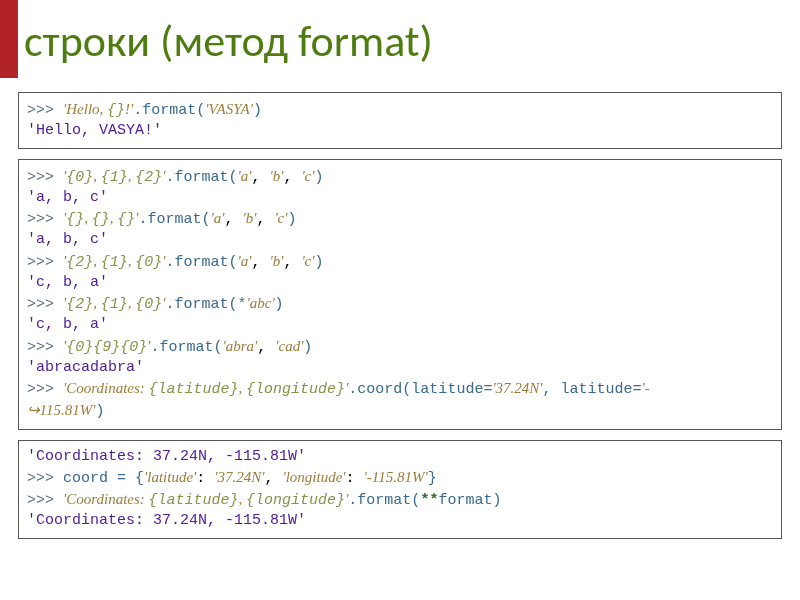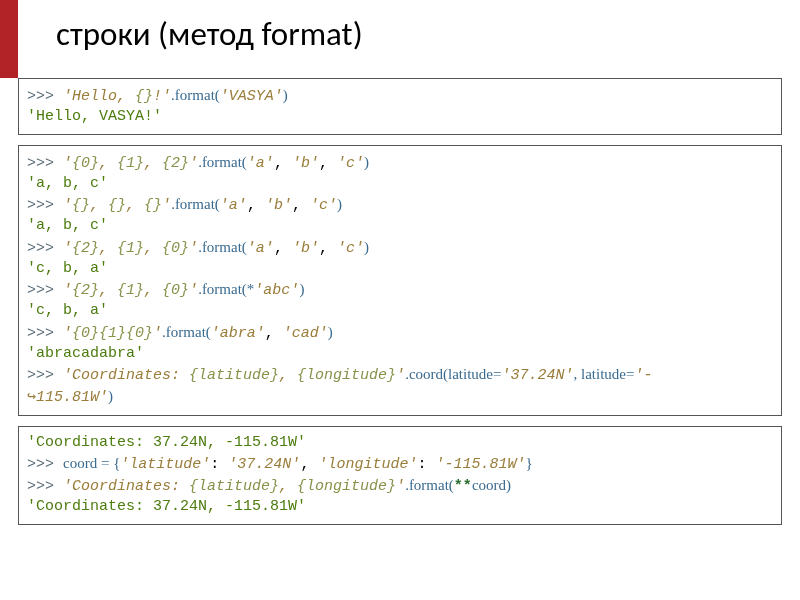--- a/index.html
+++ b/index.html
@@ -14,58 +14,58 @@
   .accent-bar {
     position: absolute;
     left: 0;
     top: 0;
     width: 18px;
     height: 78px;
     background: #b22328;
   }
   .title {
     font-family: Calibri, Arial, sans-serif;
-    font-size: 33px;
-    color: #000000;
-    margin: 14px 0 24px 56px;
+    font-size: 44px;
+    color: #4d7c0f;
+    margin: 14px 0 24px 24px;
   }
   .code-box {
     border: 1px solid #555;
     margin: 10px 18px 8px 18px;
     padding: 6px 8px;
     font-size: 15px;
     line-height: 1.35;
     white-space: pre;
     overflow: hidden;
   }
   .prompt { color: #5b6d78; }
-  .str { color: #9a7d3a; font-style: italic; }
+  .str { color: #9a7d3a; font-style: italic; font-family: Liberation Serif, serif; }
   .tmpl { color: #8a914a; font-style: italic; }
-  .func { color: #396a8f; font-family: Liberation Serif, serif; }
+  .func { color: #396a8f; }
   .kw { color: #2a6e2f; font-weight: bold; }
-  .out { color: #4d7c0f; }
+  .out { color: #4c1d95; }
 </style>
 </head>
 <body>
 
 <div class="accent-bar"></div>
 <div class="title">строки (метод format)</div>
 
 <div class="code-box"><span class="prompt">&gt;&gt;&gt; </span><span class="str">'Hello, </span><span class="tmpl">{}</span><span class="str">!'</span><span class="func">.format(</span><span class="str">'VASYA'</span><span class="func">)</span>
 <span class="out">'Hello, VASYA!'</span></div>
 
 <div class="code-box"><span class="prompt">&gt;&gt;&gt; </span><span class="str">'</span><span class="tmpl">{0}</span><span class="str">, </span><span class="tmpl">{1}</span><span class="str">, </span><span class="tmpl">{2}</span><span class="str">'</span><span class="func">.format(</span><span class="str">'a'</span><span>, </span><span class="str">'b'</span><span>, </span><span class="str">'c'</span><span class="func">)</span>
 <span class="out">'a, b, c'</span>
 <span class="prompt">&gt;&gt;&gt; </span><span class="str">'</span><span class="tmpl">{}</span><span class="str">, </span><span class="tmpl">{}</span><span class="str">, </span><span class="tmpl">{}</span><span class="str">'</span><span class="func">.format(</span><span class="str">'a'</span><span>, </span><span class="str">'b'</span><span>, </span><span class="str">'c'</span><span class="func">)</span>
 <span class="out">'a, b, c'</span>
 <span class="prompt">&gt;&gt;&gt; </span><span class="str">'</span><span class="tmpl">{2}</span><span class="str">, </span><span class="tmpl">{1}</span><span class="str">, </span><span class="tmpl">{0}</span><span class="str">'</span><span class="func">.format(</span><span class="str">'a'</span><span>, </span><span class="str">'b'</span><span>, </span><span class="str">'c'</span><span class="func">)</span>
 <span class="out">'c, b, a'</span>
 <span class="prompt">&gt;&gt;&gt; </span><span class="str">'</span><span class="tmpl">{2}</span><span class="str">, </span><span class="tmpl">{1}</span><span class="str">, </span><span class="tmpl">{0}</span><span class="str">'</span><span class="func">.format(</span><span class="func">*</span><span class="str">'abc'</span><span class="func">)</span>
 <span class="out">'c, b, a'</span>
-<span class="prompt">&gt;&gt;&gt; </span><span class="str">'</span><span class="tmpl">{0}{1}{0}</span><span class="str">'</span><span class="func">.format(</span><span class="str">'abra'</span><span>, </span><span class="str">'cad'</span><span class="func">)</span>
+<span class="prompt">&gt;&gt;&gt; </span><span class="str">'</span><span class="tmpl">{0}{9}{0}</span><span class="str">'</span><span class="func">.format(</span><span class="str">'abra'</span><span>, </span><span class="str">'cad'</span><span class="func">)</span>
 <span class="out">'abracadabra'</span>
 <span class="prompt">&gt;&gt;&gt; </span><span class="str">'Coordinates: </span><span class="tmpl">{latitude}</span><span class="str">, </span><span class="tmpl">{longitude}</span><span class="str">'</span><span class="func">.coord(latitude=</span><span class="str">'37.24N'</span><span class="func">, latitude=</span><span class="str">'-</span>
 <span class="str">↪115.81W'</span><span class="func">)</span></div>
 
 <div class="code-box"><span class="out">'Coordinates: 37.24N, -115.81W'</span>
 <span class="prompt">&gt;&gt;&gt; </span><span class="func">coord = {</span><span class="str">'latitude'</span><span>: </span><span class="str">'37.24N'</span><span>, </span><span class="str">'longitude'</span><span>: </span><span class="str">'-115.81W'</span><span class="func">}</span>
-<span class="prompt">&gt;&gt;&gt; </span><span class="str">'Coordinates: </span><span class="tmpl">{latitude}</span><span class="str">, </span><span class="tmpl">{longitude}</span><span class="str">'</span><span class="func">.format(</span><span class="kw">**</span><span class="func">coord)</span>
+<span class="prompt">&gt;&gt;&gt; </span><span class="str">'Coordinates: </span><span class="tmpl">{latitude}</span><span class="str">, </span><span class="tmpl">{longitude}</span><span class="str">'</span><span class="func">.format(</span><span class="kw">**</span><span class="func">format)</span>
 <span class="out">'Coordinates: 37.24N, -115.81W'</span></div>
 
 </body></html>

